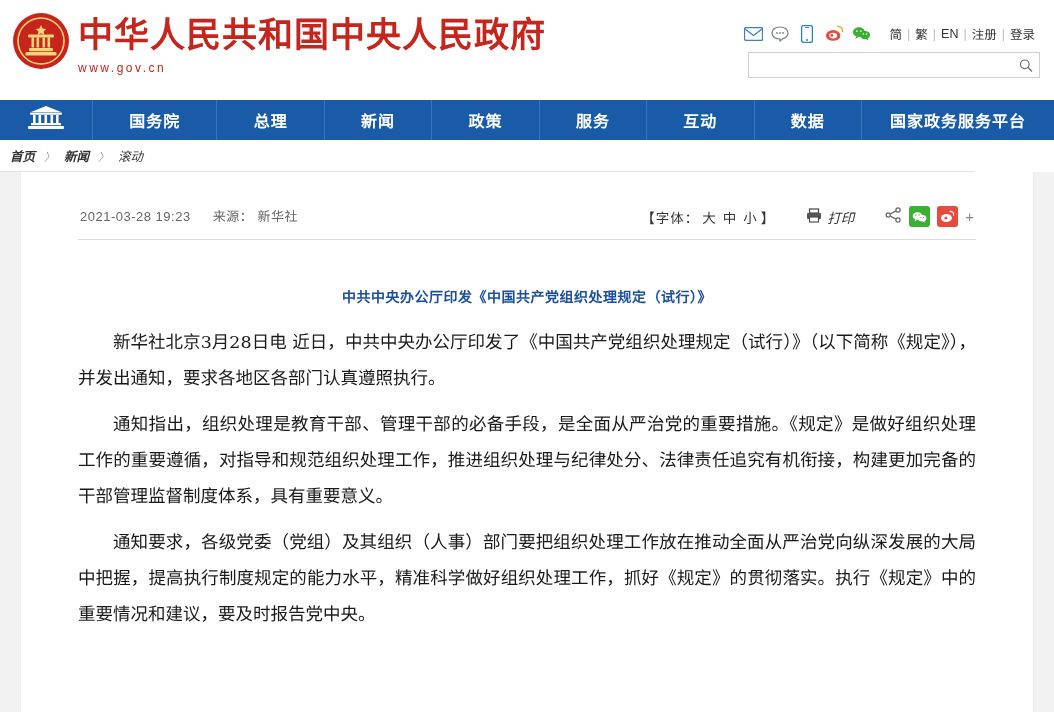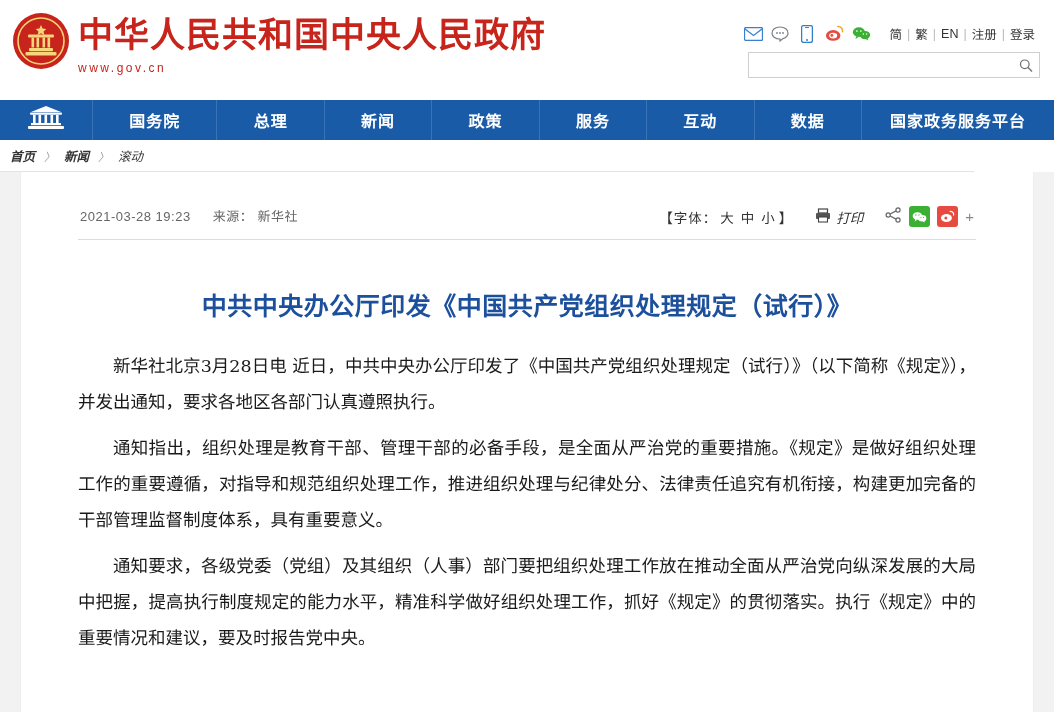--- a/index.html
+++ b/index.html
@@ -190,21 +190,21 @@
   }
   .meta-left {
     font-size: 13px;
     color: #666;
     letter-spacing: .5px;
   }
   .meta-left .src { margin-left: 18px; }
   .meta-right {
     display: flex;
     align-items: center;
-    gap: 22px;
+    gap: 31px;
     font-size: 13.5px;
     color: #333;
     margin-left: 24px;
   }
   .font-size-ctrl { letter-spacing: 1px; white-space: nowrap; }
   .font-size-ctrl .sz { margin: 0 3px; cursor: pointer; }
   .print-ctrl {
     display: flex; align-items: center; gap: 5px; cursor: pointer;
     white-space: nowrap;
     font-style: italic;
@@ -216,33 +216,33 @@
     display: flex; align-items: center; justify-content: center;
     cursor: pointer;
   }
   .sq-green { background: #3cb034; }
   .sq-red { background: #e64b40; }
   .plus-more { color: #888; font-size: 15px; cursor: pointer; }
 
   .sub-head {
     text-align: center;
     font-family: "DejaVu Serif", "Liberation Serif", serif;
-    font-size: 25px;
+    font-size: 14px;
     font-weight: bold;
     color: #1c4f9c;
     padding: 46px 0 18px 0;
     letter-spacing: .5px;
   }
   .para {
     font-family: "DejaVu Serif", "Liberation Serif", serif;
     font-size: 17.5px;
     line-height: 36px;
     color: #1a1a1a;
     text-indent: 2em;
-    margin: 8px 0 10px 0;
+    margin: 0 0 10px 0;
     text-align: justify;
   }
 </style>
 </head>
 <body>
 
 <div class="header">
 
   <div class="emblem">
     <svg width="58" height="58" viewBox="0 0 58 58">

